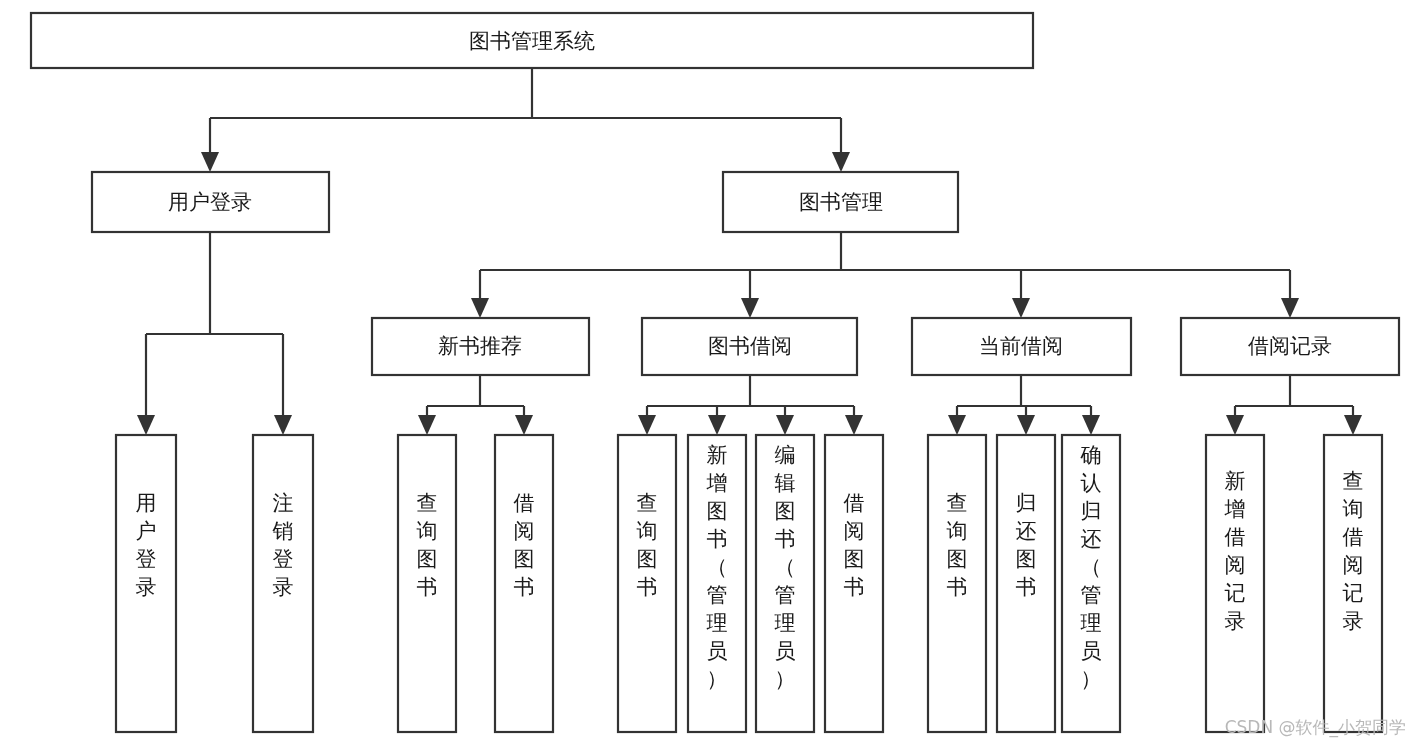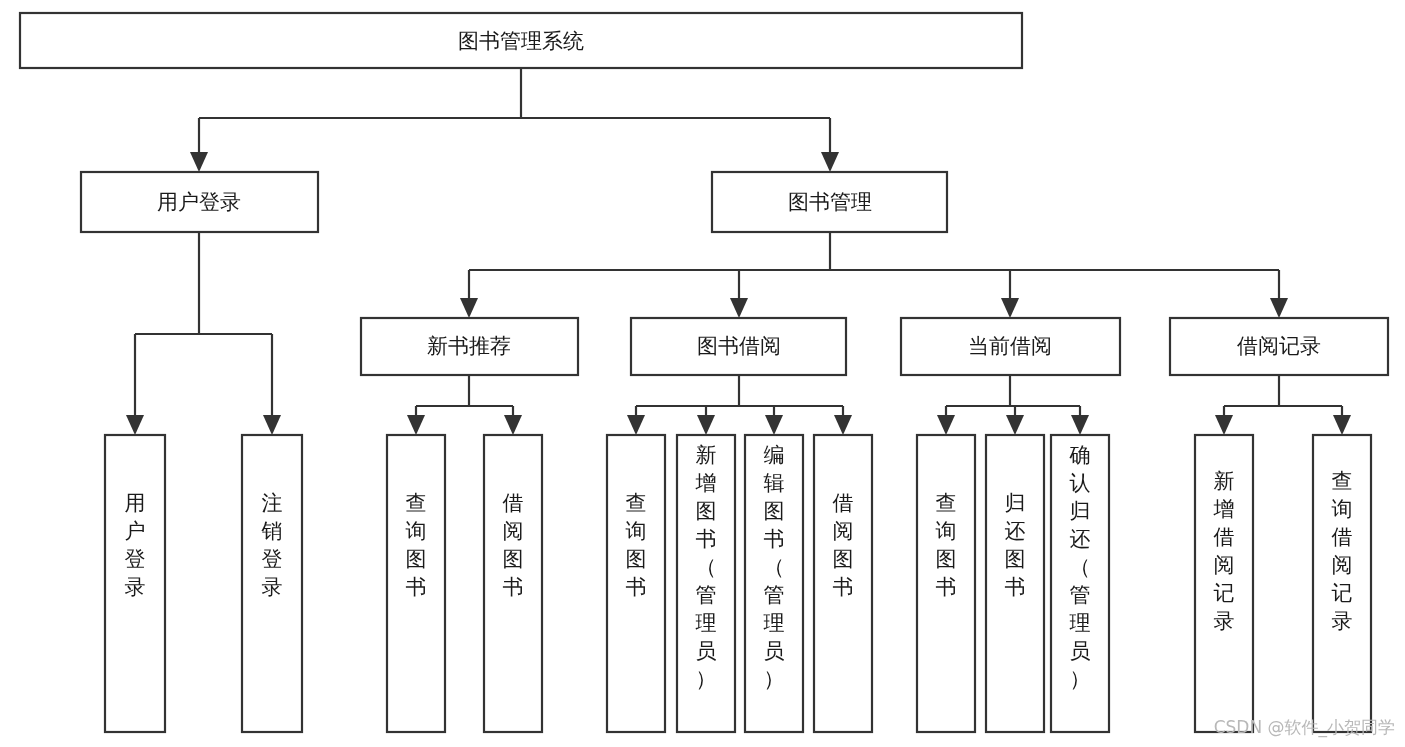--- a/index.html
+++ b/index.html
@@ -9,21 +9,21 @@
   }
   body {
     width: 1405px;
     height: 747px;
     font-family: "DejaVu Sans", "Liberation Sans", sans-serif;
     overflow: hidden;
     position: relative;
   }
   #diagram-root {
     position: absolute;
-    left: 0; top: 0;
+    left: 11px; top: 0;
     width: 1351px;
     height: 747px;
   }
   svg.flow {
     display: block;
     width: 1405px;
     height: 747px;
   }
   .node-box {
     fill: #ffffff;

